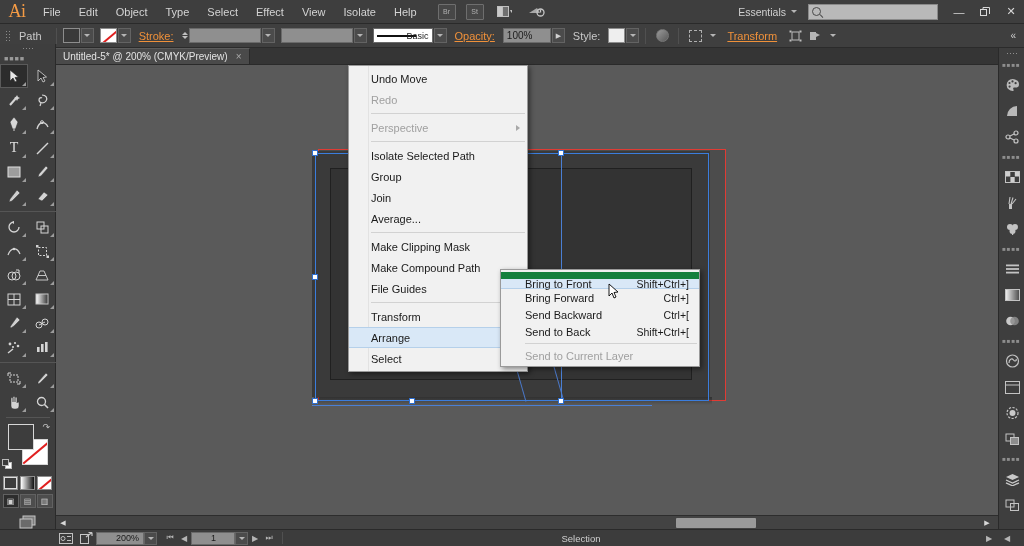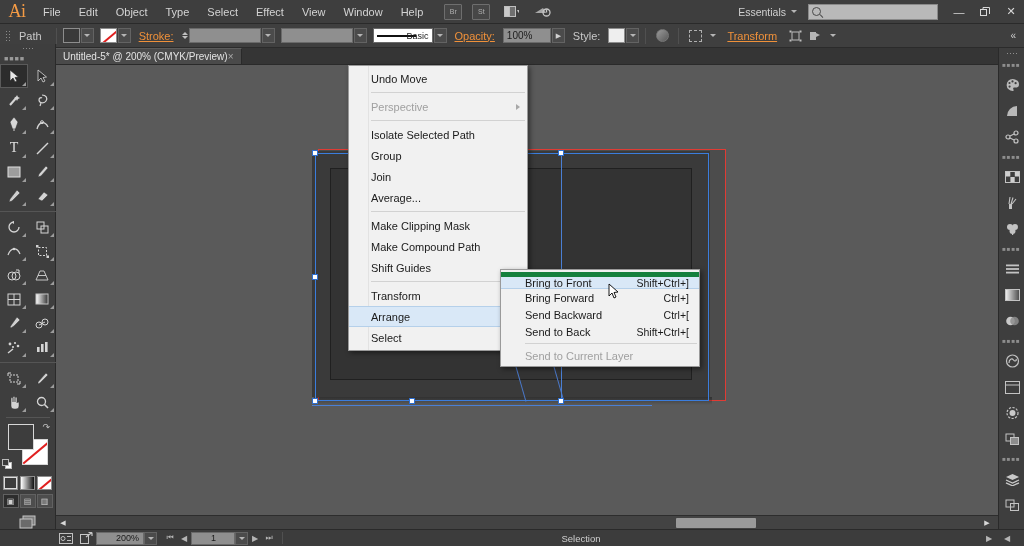--- a/index.html
+++ b/index.html
@@ -106,21 +106,21 @@
   .dblchev { color: #cfcfcf; font-size: 10px; padding: 0 4px; }
 
   
   .tabbar {
     position: absolute; left: 56px; top: 48px; width: 968px; height: 17px;
     background: #353535; border-bottom: 1px solid #2a2a2a;
     display: flex; align-items: stretch;
   }
   .doctab {
     background: #4a4a4a; color: #e2e2e2; font-size: 10px;
-    display: flex; align-items: center; padding: 0 7px; 
+    display: flex; align-items: center; padding: 0 7px; gap: 8px;
     border-right: 1px solid #2a2a2a; border-top: 1px solid #5c5c5c;
   }
   .doctab .x { font-size: 10px; color: #aaa; }
 
   
   .toolbar {
     position: absolute; left: 0; top: 44px; width: 56px; height: 502px;
     background: #3e3e3e; border-right: 1px solid #2a2a2a;
   }
   .tb-head { height: 11px; display: flex; align-items: center; padding-left: 4px; color: #9a9a9a; font-size: 7px; letter-spacing: 1px; }
@@ -280,21 +280,21 @@
     position: absolute; left: 500px; top: 269px; width: 200px;
     background: #f1f1f1; border: 1px solid #9a9a9a;
     box-shadow: 2px 2px 5px rgba(0,0,0,.45);
     padding: 2px 0; z-index: 60;
   }
   .sub-item {
     height: 17px; display: flex; align-items: center; justify-content: space-between;
     padding: 0 10px 0 24px; font-size: 11px; color: #1a1a1a; white-space: nowrap;
   }
   .sub-item.disabled { color: #a0a0a0; }
-  .sub-item.hl { background: #d9e8f7; border-top: 5px solid #15803d; border-bottom: 1px solid #b5d0ea; }
+  .sub-item.hl { background: #d9e8f7; border-top: 7px solid #15803d; border-bottom: 1px solid #b5d0ea; }
   .sub-shortcut { color: #1a1a1a; font-size: 10.5px; }
   .sub-item.disabled .sub-shortcut { color: #a0a0a0; }
   .sub-div { height: 1px; background: #d2d2d2; margin: 3px 2px 3px 24px; }
 
   .cursor-arrow {
     position: absolute; left: 608px; top: 283px; width: 12px; height: 18px; z-index: 70;
     pointer-events: none;
   }
 </style>
 </head>
@@ -304,21 +304,21 @@
 
   <div class="menubar">
     <div class="ai-logo">Ai</div>
     <div class="menu-item">File</div>
     <div class="menu-item">Edit</div>
     <div class="menu-item">Object</div>
     <div class="menu-item">Type</div>
     <div class="menu-item">Select</div>
     <div class="menu-item">Effect</div>
     <div class="menu-item">View</div>
-    <div class="menu-item">Window</div>
+    <div class="menu-item">Isolate</div>
     <div class="menu-item">Help</div>
 
     <div class="mb-icons">
       <div class="mb-icon">Br</div>
       <div class="mb-icon">St</div>
       <div class="mb-icon plain">
         <svg width="15" height="12" viewBox="0 0 15 12">
           <rect x="0.5" y="0.5" width="11" height="10" fill="#6f6f6f" stroke="#bfbfbf"></rect>
           <rect x="0.5" y="0.5" width="5" height="10" fill="#c9c9c9" stroke="#bfbfbf"></rect>
           <path d="M13 4 l3 0 l-1.5 3 z" fill="#c0c0c0"></path>
@@ -841,20 +841,23 @@
           <rect x="5.5" y="4.5" width="8" height="7" fill="none" stroke="#c3c3c3"></rect>
         </svg>
     </div>
   </div>
 
   <div class="ctxmenu">
     <div class="ctx-left-rail"></div>
     <div class="ctx-item">
       <span>Undo Move</span>
     </div>
+    <div class="ctx-item disabled">
+      <span>Redo</span>
+    </div>
     <div class="ctx-div"></div>
     <div class="ctx-item disabled">
       <span>Perspective</span>
       <span class="ctx-arrow dim"></span>
     </div>
     <div class="ctx-div"></div>
     <div class="ctx-item">
       <span>Isolate Selected Path</span>
     </div>
     <div class="ctx-item">
@@ -867,21 +870,21 @@
       <span>Average...</span>
     </div>
     <div class="ctx-div"></div>
     <div class="ctx-item">
       <span>Make Clipping Mask</span>
     </div>
     <div class="ctx-item">
       <span>Make Compound Path</span>
     </div>
     <div class="ctx-item">
-      <span>Shift Guides</span>
+      <span>File Guides</span>
     </div>
     <div class="ctx-div"></div>
     <div class="ctx-item">
       <span>Transform</span>
       <span class="ctx-arrow"></span>
     </div>
     <div class="ctx-item hl">
       <span>Arrange</span>
       <span class="ctx-arrow"></span>
     </div>

